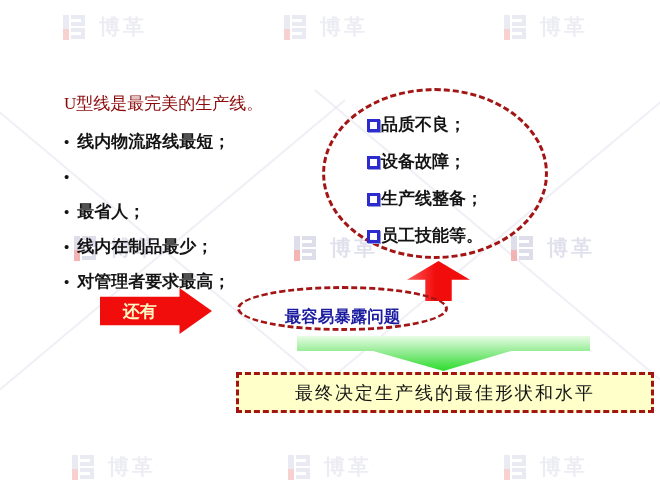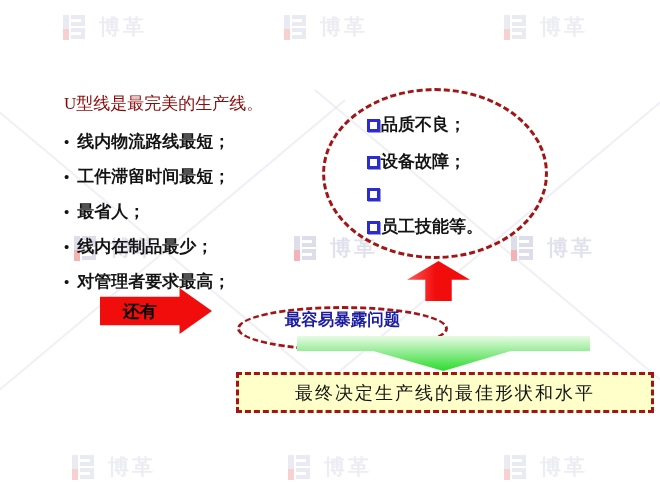--- a/index.html
+++ b/index.html
@@ -36,40 +36,40 @@
   .benefits { list-style:none; }
   .benefits li { display:flex; align-items:baseline; gap:8px; font-size:17px; font-weight:bold;
                  color:#141414; line-height:22px; margin-bottom:13px; white-space:nowrap; }
   .blt { font-size:15px; }
 
   
   .arrow-more { position:absolute; left:100px; top:288px; width:112px; height:46px;
     background:#f20d0d;
     clip-path:polygon(0 19%,71% 19%,71% 0,100% 50%,71% 100%,71% 81%,0 81%);
     display:flex; align-items:center; }
-  .arrow-more span { width:71%; text-align:center; color:#000000; font-weight:bold; font-size:17px; }
+  .arrow-more span { width:71%; text-align:center; color:#fef9c3; font-weight:bold; font-size:17px; }
 
   
   .problem-oval { position:absolute; left:322px; top:88px; width:226px; height:171px;
     border:3px dashed #a31515; border-radius:50%; }
   .check-list { position:absolute; left:42px; top:23px; list-style:none; }
   .check-list li { display:flex; align-items:center; gap:1px; font-size:17px; font-weight:bold;
                    color:#141414; line-height:22px; margin-bottom:15px; white-space:nowrap; }
   .cbx { flex:none; width:13px; height:13px; border:3px solid #2b2bd0;
          box-shadow:1px 1px 0 #9a9ade; }
 
   
   .arrow-up { position:absolute; left:407px; top:261px; width:63px; height:40px;
     background:linear-gradient(to right,#ff5a5a,#f20d0d 45%);
     clip-path:polygon(50% 0,100% 47%,71% 47%,71% 100%,29% 100%,29% 47%,0 47%); }
 
   
-  .mid-oval { position:absolute; top:306px; width:211px; height:45px;
+  .mid-oval { position:absolute; top:286px; width:211px; height:45px;
     border:3px dashed #a31515; border-radius:50%;
-    display:flex; align-items:flex-start; justify-content:center; background:transparent;font-family:Liberation Serif, serif; }
+    display:flex; align-items:flex-end; justify-content:center; background:transparent;font-family:Liberation Serif, serif; }
   .mid-oval.left  { left:237px; }
   .mid-oval.right { left:437px; }
   .mid-oval span { color:#1c1ca0; font-weight:bold; font-size:16.5px; white-space:nowrap; }
 
   
   .arrow-down { position:absolute; left:297px; top:336px; width:293px; height:35px;
     background:linear-gradient(to bottom,#e8fce4 0%,#8bea8b 50%,#2bdc2b 100%);
     clip-path:polygon(0 0,100% 0,100% 43%,73% 43%,50% 100%,26% 43%,0 43%); }
 
   
@@ -182,21 +182,20 @@
 
   <div class="left-panel">
     <div class="page-title">U型线是最完美的生产线。</div>
     <ul class="benefits">
       <li>
         <span class="blt">•</span>
         <span>线内物流路线最短；</span>
       </li>
       <li>
         <span class="blt">•</span>
-        <span>工件滞留时间最短；</span>
       </li>
       <li>
         <span class="blt">•</span>
         <span>最省人；</span>
       </li>
       <li>
         <span class="blt">•</span>
         <span>线内在制品最少；</span>
       </li>
       <li>
@@ -215,20 +214,21 @@
       <li>
         <span class="cbx"></span>
         <span>品质不良；</span>
       </li>
       <li>
         <span class="cbx"></span>
         <span>设备故障；</span>
       </li>
       <li>
         <span class="cbx"></span>
+        <span>生产线整备；</span>
       </li>
       <li>
         <span class="cbx"></span>
         <span>员工技能等。</span>
       </li>
     </ul>
   </div>
 
   <div class="arrow-up"></div>
 

